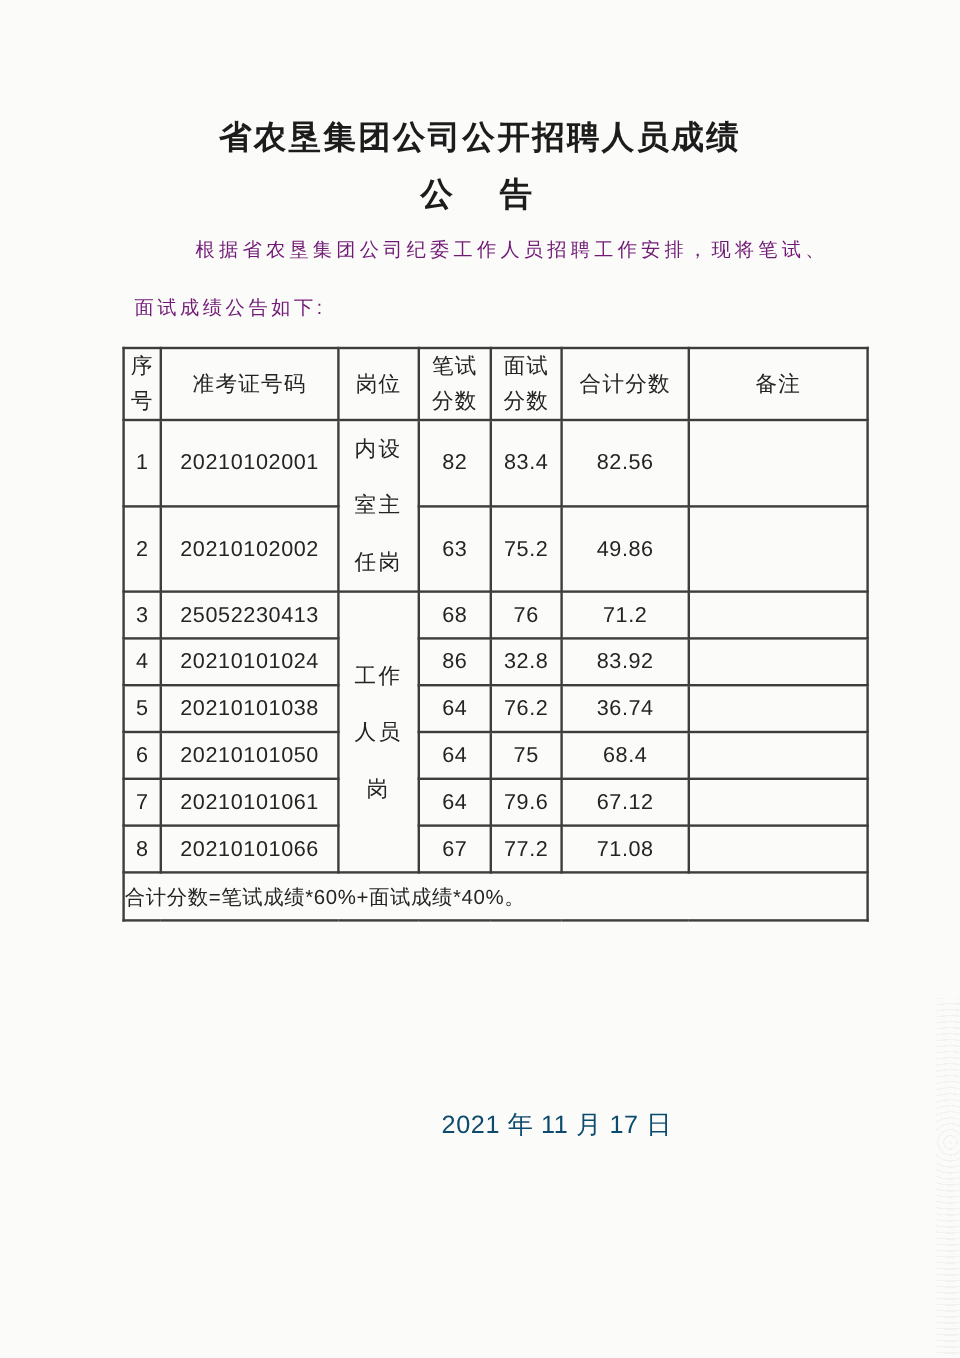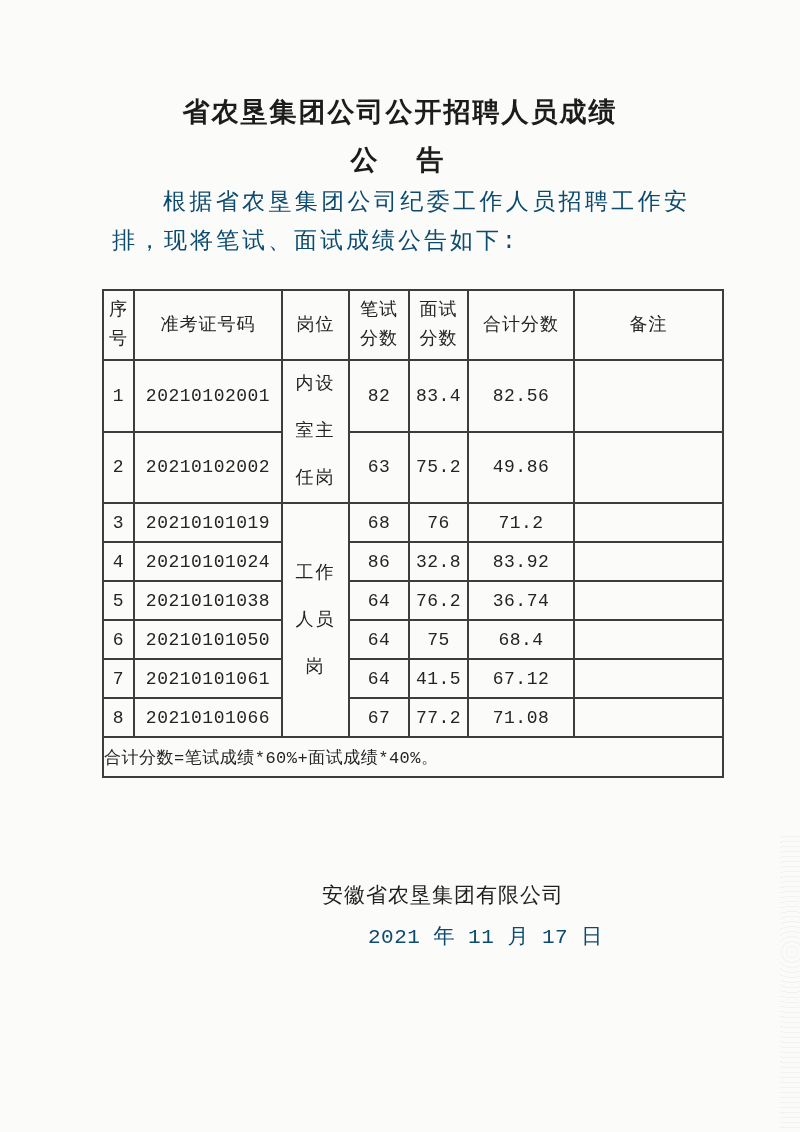--- a/index.html
+++ b/index.html
@@ -2,54 +2,54 @@
 <html><head>
 <meta charset="utf-8">
 <style>
   * { margin:0; padding:0; box-sizing:border-box; }
   html,body { background:#e9e9e7; }
   .page {
     position:relative;
     width:800px; height:1132px;
     margin:0 auto;
     background:#fbfbf9;
-    font-family:Liberation Mono, monospace;
+    font-family:Liberation Sans, sans-serif;
     color:#262626;
     overflow:hidden;
   }
   
   .scan-edge {
     position:absolute; right:0; bottom:0; width:20px; height:300px;
     background:repeating-radial-gradient(circle at 60% 40%, rgba(90,90,90,.10) 0 1px, transparent 1px 5px);
     opacity:.55;
   }
   .doc-title {
     position:absolute; top:90px; left:0; width:100%;
     text-align:center; line-height:48px;
     font-size:27px; font-weight:700; letter-spacing:2px; color:#1c1c1c;
   }
   .doc-title .line2 { letter-spacing:6px; }
   .intro {
     position:absolute; top:184px; left:112px; width:578px;
-    font-size:23px; line-height:39px; letter-spacing:3px;
+    font-size:16px; line-height:49px; letter-spacing:3px;
     text-indent:51px; text-align:justify; word-break:break-all;
-    color:#0c4a6e;
+    color:#701a75;
   }
   table.score-table {
     position:absolute; top:289px; left:102px;
     width:620px; table-layout:fixed; border-collapse:collapse;
   }
   .score-table th, .score-table td {
     border:2px solid #3d3d3d;
     text-align:center; vertical-align:middle;
     font-size:18px; font-weight:400;
     word-break:break-all;
     color:#242424;
   }
-  .score-table thead tr { height:70px; }
+  .score-table thead tr { height:60px; }
   .score-table th { line-height:29px; letter-spacing:1px; padding:0 6px; }
   .score-table th.th-no { padding:0 4px; }
   .score-table tbody tr.data-row { height:39px; }
   .score-table td.num { letter-spacing:.5px; }
   .score-table td.pos { line-height:47px; letter-spacing:2px; padding:0 4px;border-radius:23px; }
   .score-table tr.foot-row { height:40px; }
   .score-table td.foot {
     text-align:left; 
     font-size:17px; letter-spacing:.5px;
   }
@@ -108,21 +108,21 @@
       <tr class="data-row">
         <td class="num">2</td>
         <td class="num">20210102002</td>
         <td class="num">63</td>
         <td class="num">75.2</td>
         <td class="num">49.86</td>
         <td></td>
       </tr>
       <tr class="data-row">
         <td class="num">3</td>
-        <td class="num">20210101019</td>
+        <td class="num">25052230413</td>
         <td class="pos" rowspan="6">工作人员岗</td>
         <td class="num">68</td>
         <td class="num">76</td>
         <td class="num">71.2</td>
         <td></td>
       </tr>
       <tr class="data-row">
         <td class="num">4</td>
         <td class="num">20210101024</td>
         <td class="num">86</td>
@@ -143,35 +143,34 @@
         <td class="num">20210101050</td>
         <td class="num">64</td>
         <td class="num">75</td>
         <td class="num">68.4</td>
         <td></td>
       </tr>
       <tr class="data-row">
         <td class="num">7</td>
         <td class="num">20210101061</td>
         <td class="num">64</td>
-        <td class="num">41.5</td>
+        <td class="num">79.6</td>
         <td class="num">67.12</td>
         <td></td>
       </tr>
       <tr class="data-row">
         <td class="num">8</td>
         <td class="num">20210101066</td>
         <td class="num">67</td>
         <td class="num">77.2</td>
         <td class="num">71.08</td>
         <td></td>
       </tr>
       <tr class="foot-row">
         <td class="foot" colspan="7">合计分数=笔试成绩*60%+面试成绩*40%。</td>
       </tr>
     </tbody>
   </table>
 
-  <div class="company">安徽省农垦集团有限公司</div>
   <div class="sign-date">2021 年 11 月 17 日</div>
 
   <div class="scan-edge"></div>
 </div>
 
 </body></html>

